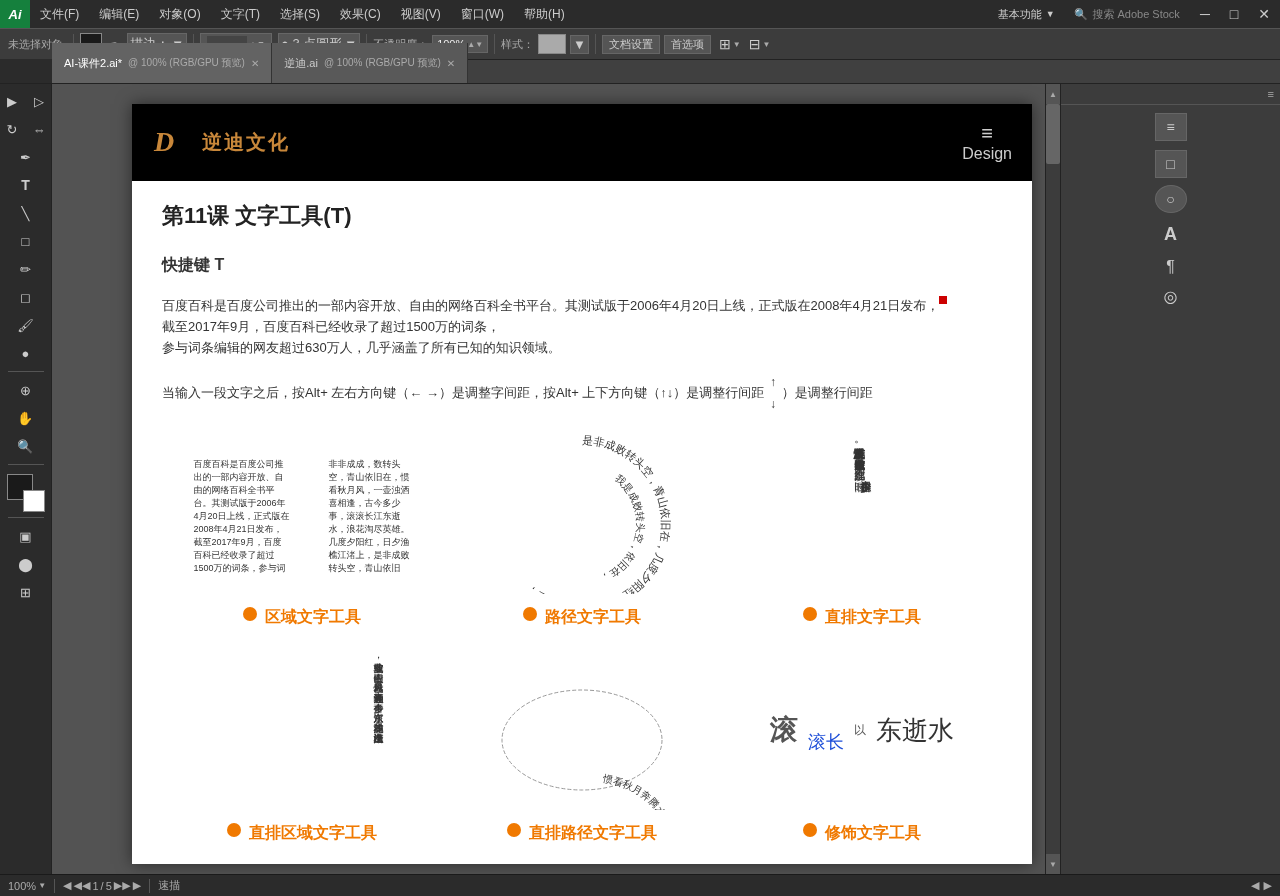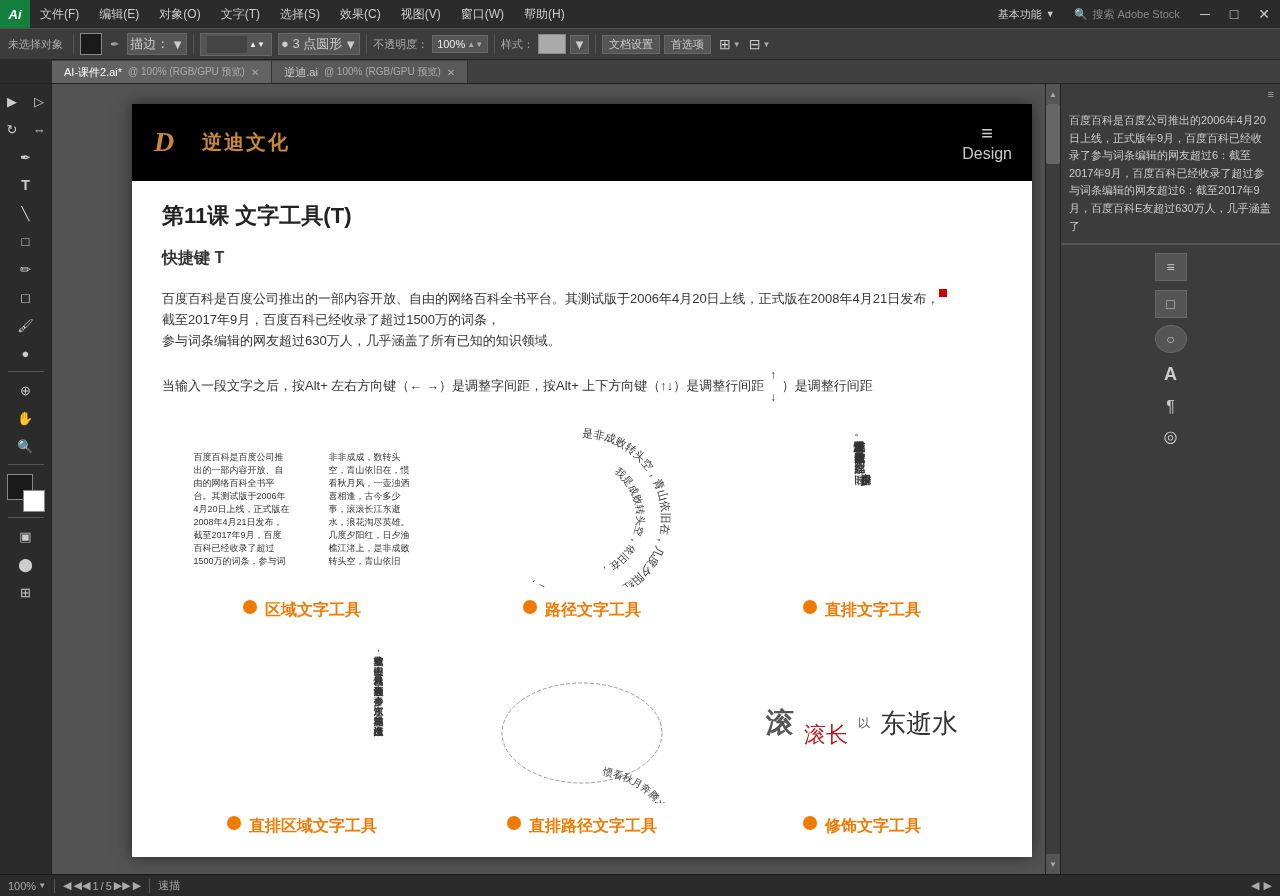--- a/index.html
+++ b/index.html
@@ -21,21 +21,21 @@
     .toolbar-item { display: flex; align-items: center; gap: 2px; padding: 0 4px; }
     .toolbar-separator { width: 1px; height: 20px; background: #555; margin: 0 2px; }
     .toolbar-btn { background: #555; border: 1px solid #666; color: #ccc; font-size: 11px; padding: 1px 6px; cursor: pointer; }
     .toolbar-dropdown { background: #555; border: 1px solid #666; color: #ccc; font-size: 13px; padding: 1px 2px; cursor: pointer; display: flex; align-items: center; gap: 2px; }
 
     
     #tab-bar {
       width: 100%; height: 24px; background: #404040; display: flex; align-items: flex-end;
       border-bottom: 1px solid #222;
     }
-    .tab { height: 22px; padding: 0 12px; background: #595959; color: #ccc; font-size: 11px; display: flex; align-items: center; gap: 6px; cursor: pointer; border-right: 1px solid #333; }
+    .tab { height: 40px; padding: 0 12px; background: #595959; color: #ccc; font-size: 11px; display: flex; align-items: center; gap: 6px; cursor: pointer; border-right: 1px solid #333; }
     .tab.active { background: #636363; color: #fff; }
     .tab-close { font-size: 10px; color: #aaa; cursor: pointer; }
 
     
     #main-layout { display: flex; width: 100%; height: calc(896px - 28px - 32px - 24px - 22px); }
 
     
     #left-tools { width: 52px; background: #2b2b2b; display: flex; flex-direction: column; align-items: center; padding: 4px 0; gap: 2px; border-right: 1px solid #222; }
     .tool-btn { width: 26px; height: 26px; display: flex; align-items: center; justify-content: center; color: #ccc; font-size: 13px; cursor: pointer; border-radius: 2px; }
     .tool-pair { display: flex; gap: 1px; }
@@ -53,21 +53,21 @@
     
     #doc-header { background: #000; width: 100%; padding: 15px 20px; display: flex; align-items: center; justify-content: space-between; }
     .logo-area { display: flex; align-items: center; gap: 10px; }
     .logo-icon { color: #c8873a; font-size: 28px; font-weight: bold; font-style: italic; font-family: Georgia, serif; }
     .logo-text { color: #c8873a; font-size: 20px; font-weight: bold; font-family: 'Arial', sans-serif; letter-spacing: 2px; }
     .header-menu { color: #ccc; font-size: 20px; cursor: pointer; }
 
     
     #doc-content { background: #fff; padding: 20px 30px; }
     
-    .lesson-title { font-size: 22px; font-weight: bold; color: #222; margin-bottom: 17px; font-family: 'Arial', sans-serif; }
+    .lesson-title { font-size: 22px; font-weight: bold; color: #222; margin-bottom: 24px; font-family: 'Arial', sans-serif; }
     .shortcut-label { font-size: 16px; color: #333; margin-bottom: 20px; font-weight: bold; }
     .desc-text { font-size: 13px; color: #333; line-height: 1.6; margin-bottom: 14px; }
     .tip-text { font-size: 13px; color: #333; margin-bottom: 16px; line-height: 1.8; }
 
     
     .tools-section { display: flex; gap: 0; margin-bottom: 20px; }
     .tool-demo { flex: 1; display: flex; flex-direction: column; align-items: center; }
     .tool-demo-label { display: flex; align-items: flex-start; gap: 8px; margin-top: 10px; }
     .orange-dot { width: 14px; height: 14px; border-radius: 50%; background: #f07900; display: inline-block; }
     .tool-name { font-size: 16px; font-weight: bold; color: #f07900; }
@@ -357,21 +357,21 @@
             <div class="tool-demo-label">
               <span class="orange-dot"></span>
               <span class="tool-name">直排路径文字工具</span>
             </div>
           </div>
 
           <div class="tool-demo">
             <div class="demo-container">
               <div style="display:flex; align-items:center; gap:10px; font-size:28px; color:#333; font-family:'SimHei', sans-serif;">
                 <span style="font-size:28px; font-weight:bold; color:#555;">滚</span>
-                <span style="font-size:22px; color:#b91c1c;margin-top:24px;">滚长</span>
+                <span style="font-size:18px; color:#1d4ed8;margin-top:24px;">滚长</span>
                 <span style="font-size:18px; color:#555; display:inline-flex; flex-direction:column; align-items:center;">
                   <span style="font-size:12px;">以</span>
                 </span>
                 <span style="font-size:26px; color:#333;">东逝水</span>
               </div>
             </div>
             <div class="tool-demo-label">
               <span class="orange-dot"></span>
               <span class="tool-name">修饰文字工具</span>
             </div>
@@ -390,23 +390,20 @@
       <div style="position:absolute; bottom:0; left:0; width:100%; height:20px; background:#555; display:flex; align-items:center; justify-content:center;">
         <span style="font-size:8px; color:#aaa;">▼</span>
       </div>
     </div>
 
   </div>
 
   <div id="right-panel">
     <div style="display:flex; justify-content:flex-end; padding:4px 6px; gap:4px;">
       <span style="color:#aaa; font-size:11px; cursor:pointer;">≡</span>
-    </div>
-    <div id="right-text-panel">
-      <div style="font-size:11px; color:#ccc; line-height:1.6;">百度百科是百度公司推出的2006年4月20日上线，正式版年9月，百度百科已经收录了参与词条编辑的网友超过6：截至2017年9月，百度百科已经收录了超过参与词条编辑的网友超过6：截至2017年9月，百度百科E友超过630万人，几乎涵盖了</div>
     </div>
     <div style="height:1px; background:#555;"></div>
 
     <div id="right-mini-tools">
       <div style="display:flex; gap:2px; margin:4px 0;">
         <div class="right-tool-btn">≡</div>
       </div>
       <div class="right-tool-btn" style="margin:2px 0;">□</div>
       <div class="right-tool-btn" style="margin:2px 0; border-radius:50%;">○</div>
       <div style="color:#ccc; font-size:18px; font-weight:bold; margin:6px 0;">A</div>

